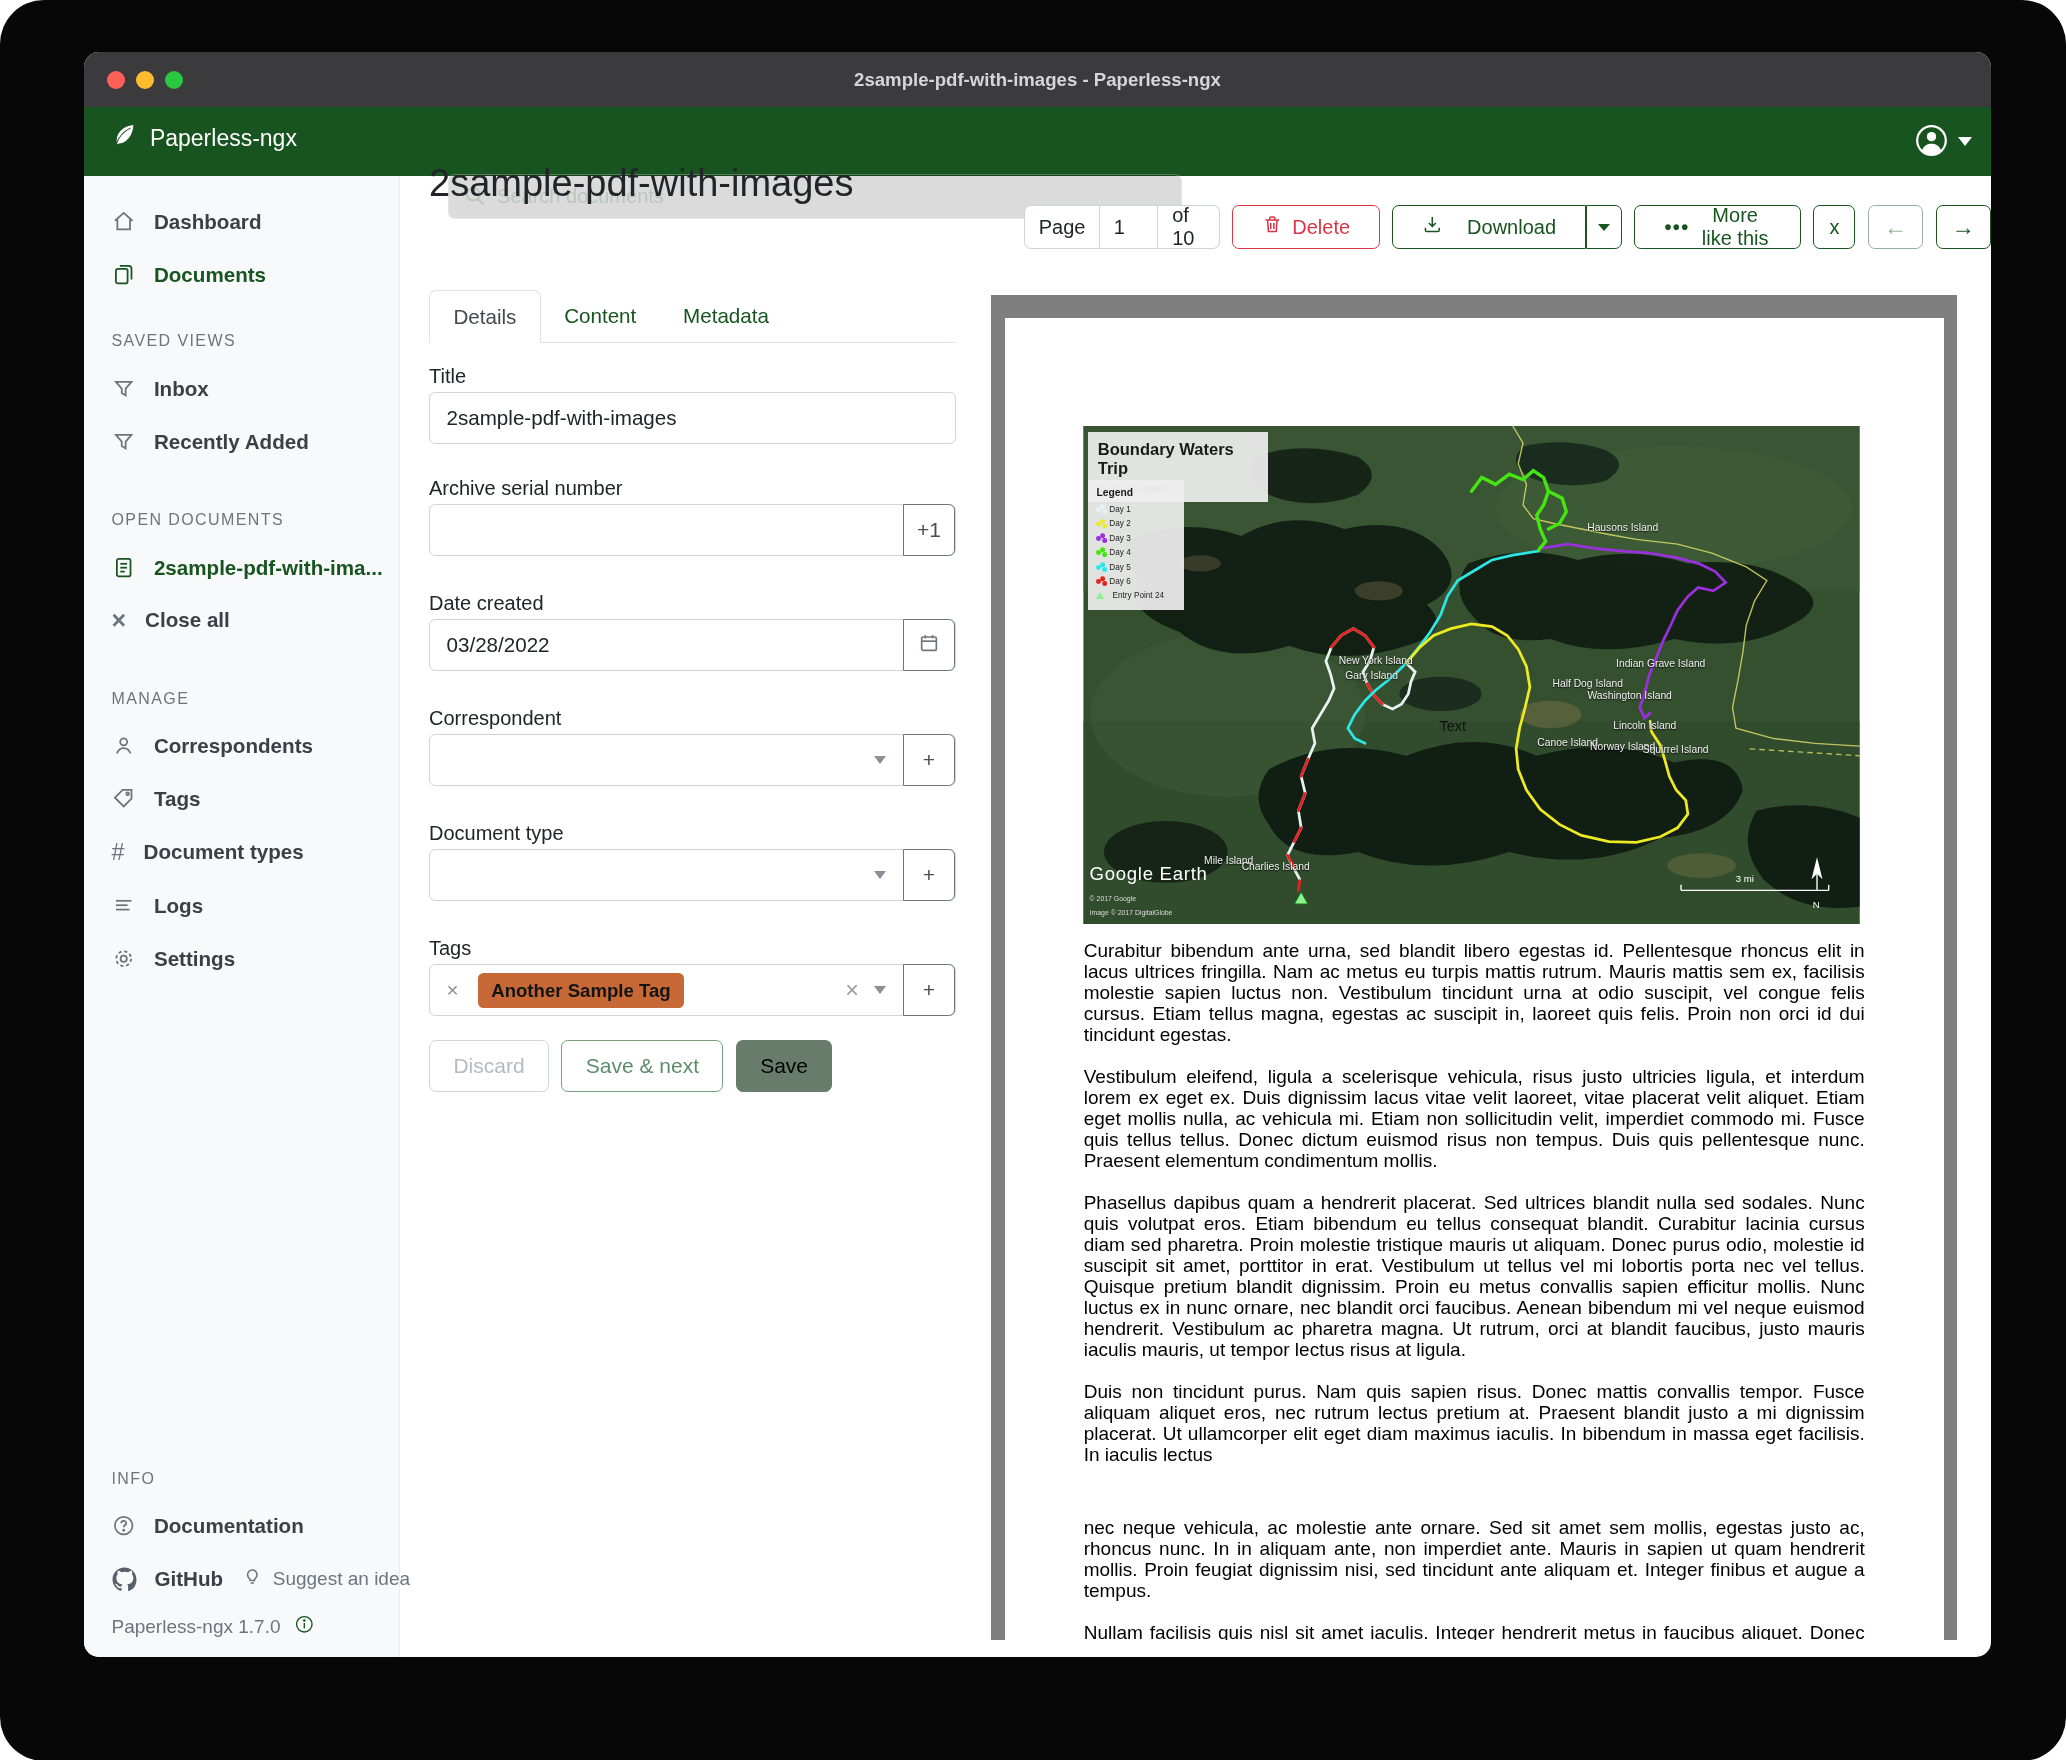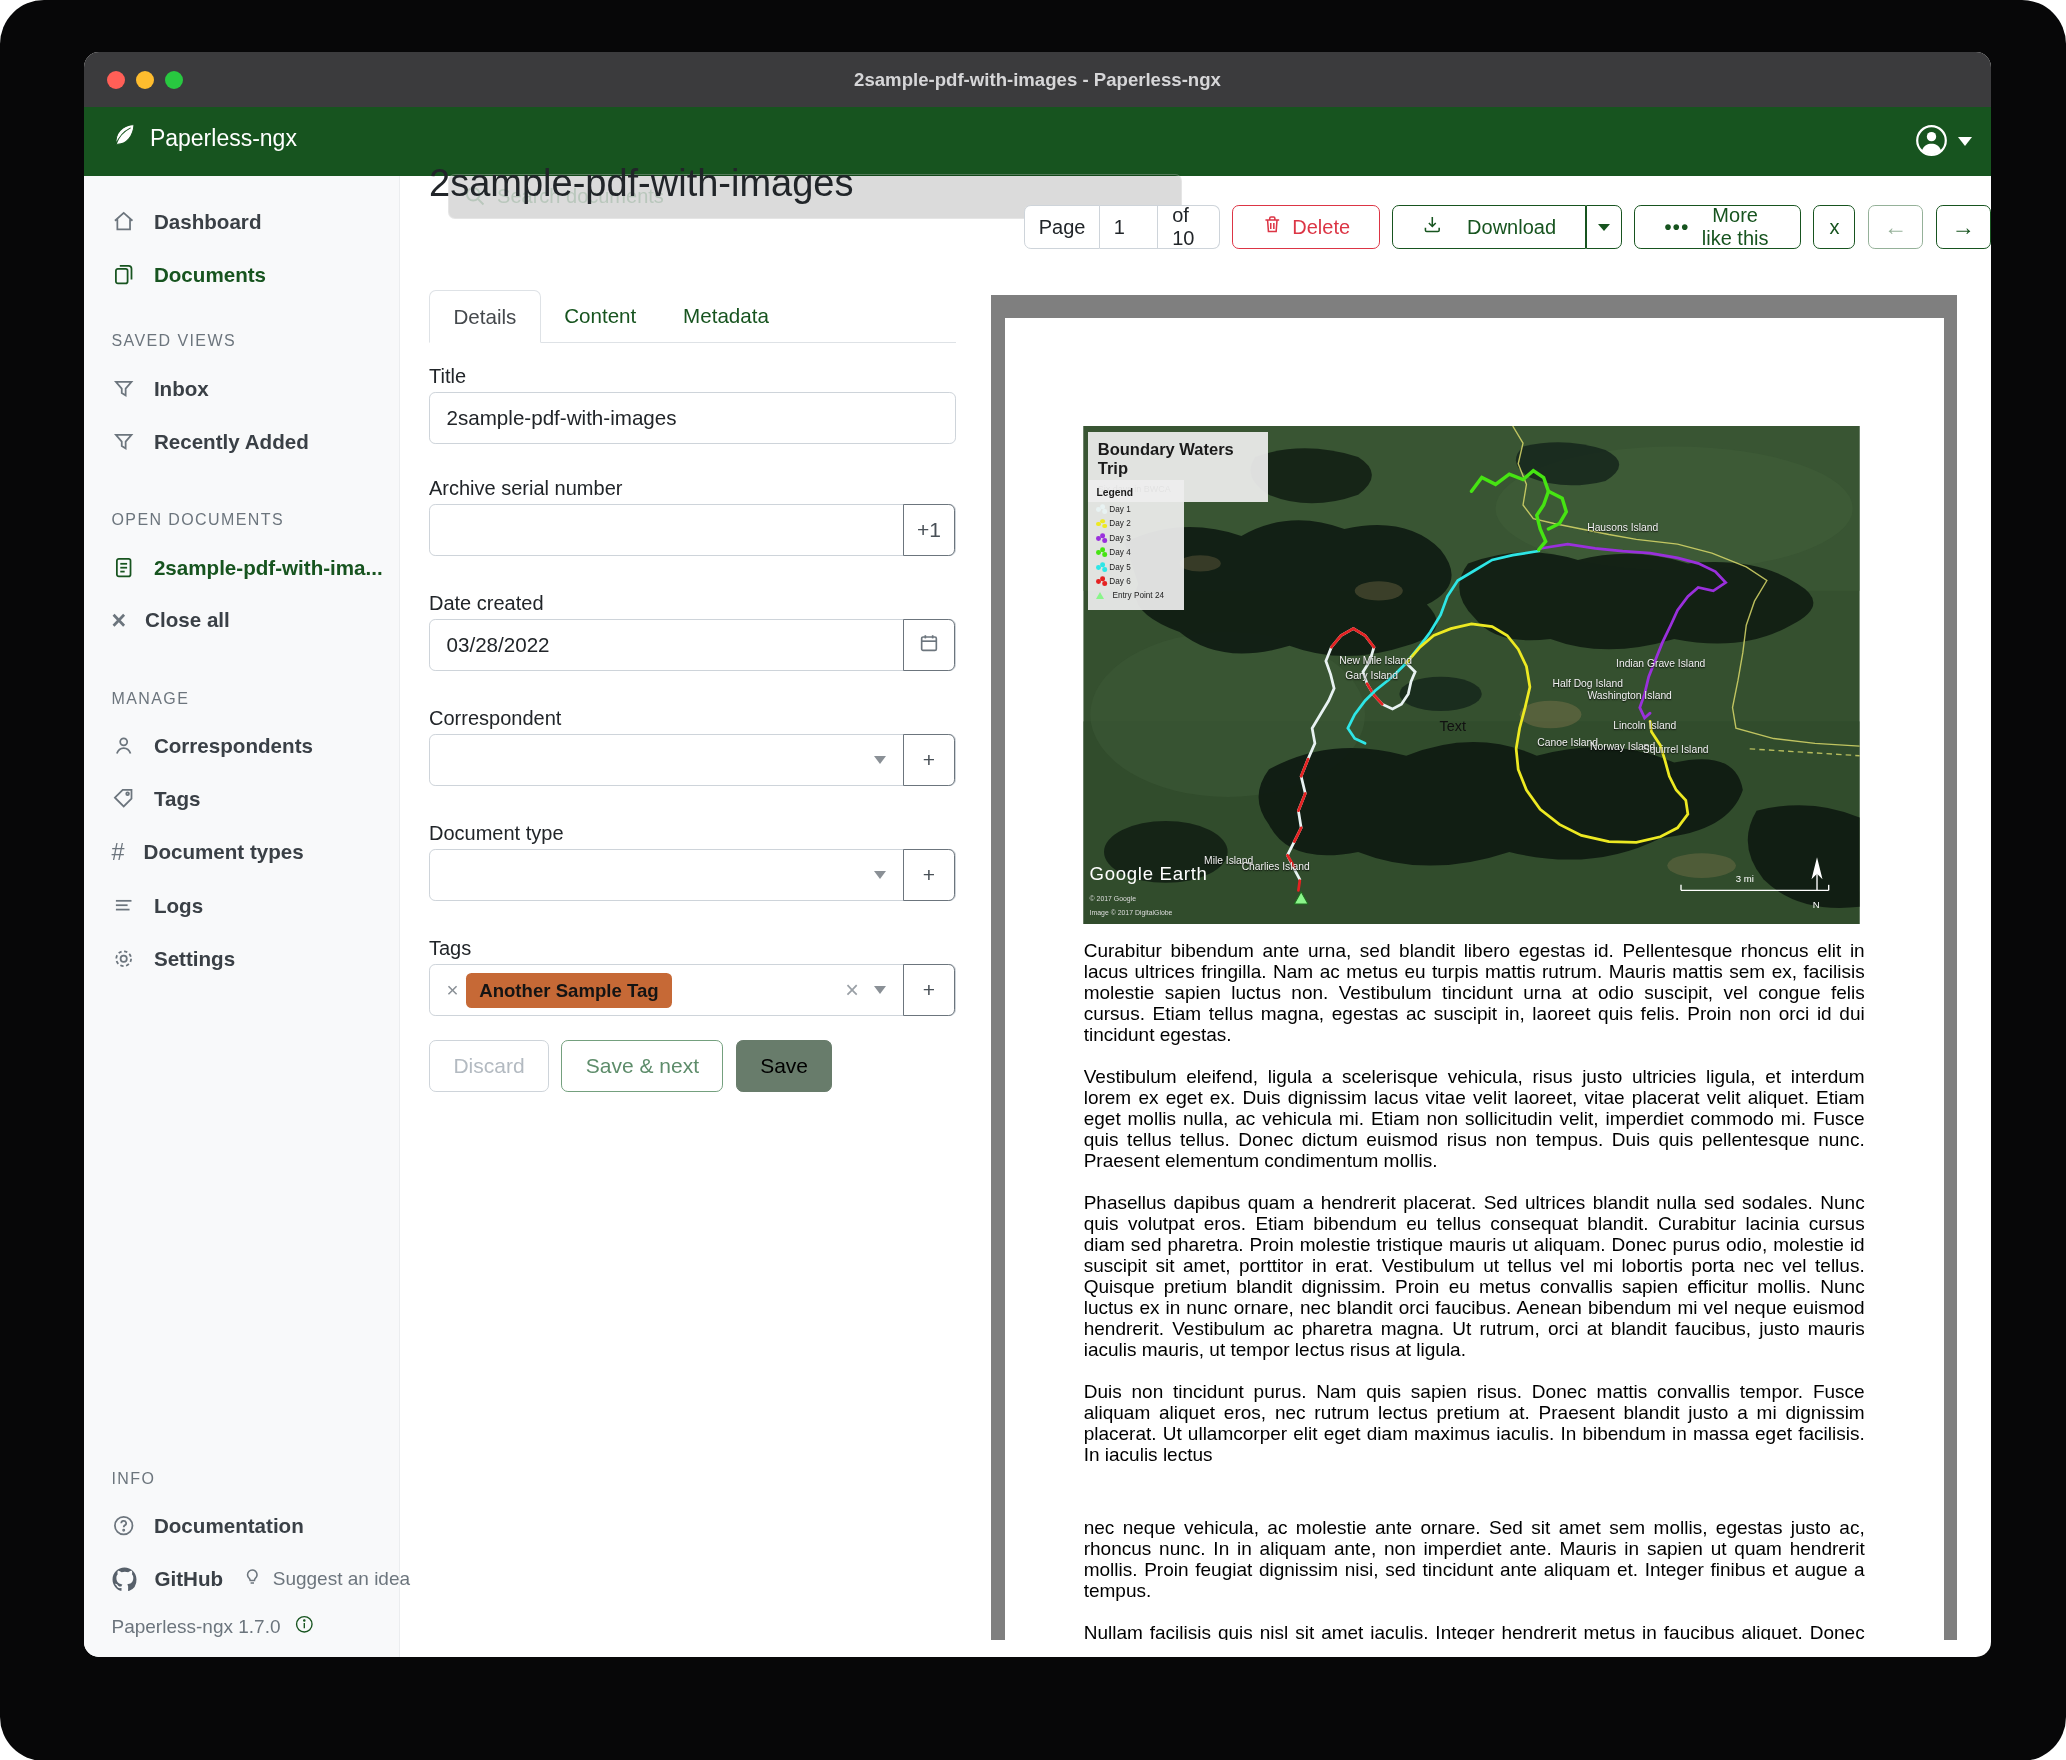--- a/index.html
+++ b/index.html
@@ -44,21 +44,21 @@
   
   .tabs{position:absolute;left:345px;top:238px;width:527px;display:flex;border-bottom:1.4px solid #dee2e6;box-sizing:border-box;}
   .tab{padding:13.7px 23.4px;font-size:20.6px;color:#17541f;margin-bottom:0;}
   .tab.active{background:#fff;border:1.4px solid #dee2e6;border-bottom:1.4px solid #fff;border-radius:6.9px 6.9px 0 0;color:#45494d;margin-bottom:-1.4px;}
   
   .flabel{position:absolute;left:345px;font-size:20px;color:#212529;}
   .control{position:absolute;left:345px;width:527px;height:52px;border:1.4px solid #ced4da;border-radius:6.2px;background:#fff;display:flex;align-items:center;padding:0 16.5px;font-size:20.6px;color:#212529;box-sizing:border-box;}
   .control.with-addon{padding-right:69px;}
   .addon{position:absolute;left:819px;width:52px;height:52px;border:1.4px solid #6c757d;border-radius:0 6.2px 6.2px 0;background:#fff;display:flex;align-items:center;justify-content:center;font-size:21px;color:#495057;box-sizing:border-box;}
   .sel-caret{margin-left:auto;width:0;height:0;border-left:6.9px solid transparent;border-right:6.9px solid transparent;border-top:8.2px solid #8a9096;}
-  .tagpill{background:currentColor;border-radius:5.5px;padding:5.5px 13.7px;margin-left:7px;}
+  .tagpill{background:currentColor;border-radius:5.5px;padding:5.5px 13.7px;margin-left:19px;}
   .tagpill span{color:#141414;font-weight:700;font-size:18.6px;}
   .tag-x{color:#8a9096;font-size:20.6px;}
   .clear-x{margin-left:auto;color:#9aa0a6;font-size:23.4px;}
   .tags-caret{width:0;height:0;border-left:6.9px solid transparent;border-right:6.9px solid transparent;border-top:8.2px solid #8a9096;margin-left:15px;}
   .formbtns{position:absolute;left:345px;top:988px;display:flex;gap:12.4px;}
   .fbtn{height:52px;border-radius:6.9px;display:inline-flex;align-items:center;justify-content:center;font-size:21px;padding:0 23.4px;box-sizing:border-box;border:1.4px solid;}
   .fbtn.discard{color:#b3bac1;border-color:#ced4da;background:#fff;}
   .fbtn.savenext{color:#5d8c6a;border-color:#74a07e;background:#fff;}
   .fbtn.save{color:#000000;border-color:#687c6b;background:#687c6b;}
   
@@ -420,21 +420,21 @@
           </g>
 
           <g stroke="#fff" stroke-width="2">
             <line x1="870" y1="676" x2="1085" y2="676"></line>
             <line x1="870" y1="668" x2="870" y2="676"></line>
             <line x1="1085" y1="668" x2="1085" y2="676"></line>
           </g>
         </svg>
 
         <span class="isl" style="left:540px;top:96px;">Hausons Island</span>
-        <span class="isl" style="left:293px;top:229px;">New Mile Island</span>
+        <span class="isl" style="left:293px;top:229px;">New York Island</span>
         <span class="isl" style="left:289px;top:244px;">Gary Island</span>
         <span class="isl" style="left:578px;top:232px;">Indian Grave Island</span>
         <span class="isl" style="left:505px;top:252px;">Half Dog Island</span>
         <span class="isl" style="left:547px;top:264px;">Washington Island</span>
         <span class="isl" style="left:562px;top:294px;">Lincoln Island</span>
         <span class="isl" style="left:485px;top:311px;">Canoe Island</span>
         <span class="isl" style="left:540px;top:315px;">Norway Island</span>
         <span class="isl" style="left:593px;top:318px;">Squirrel Island</span>
         <span class="isl" style="left:146px;top:429px;">Mile Island</span>
         <span class="isl" style="left:193px;top:435px;">Charlies Island</span>

